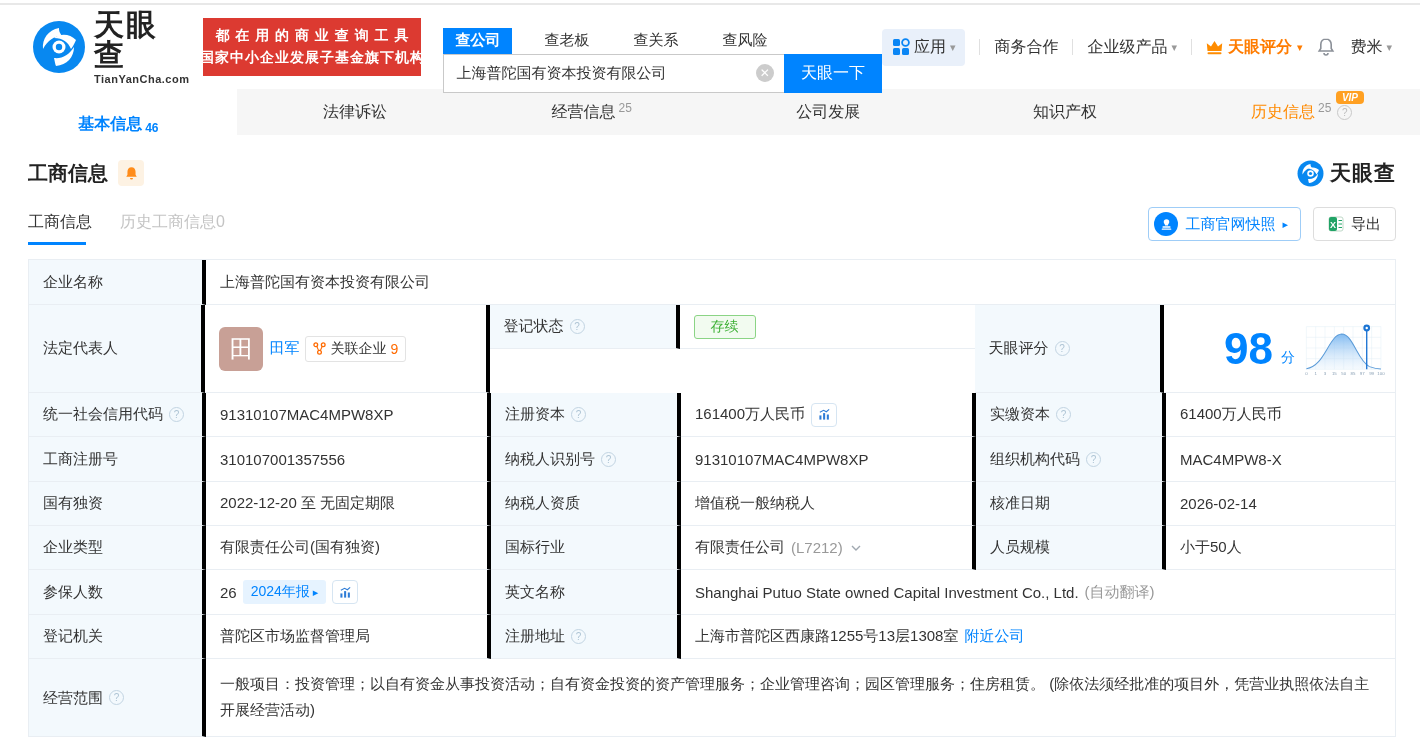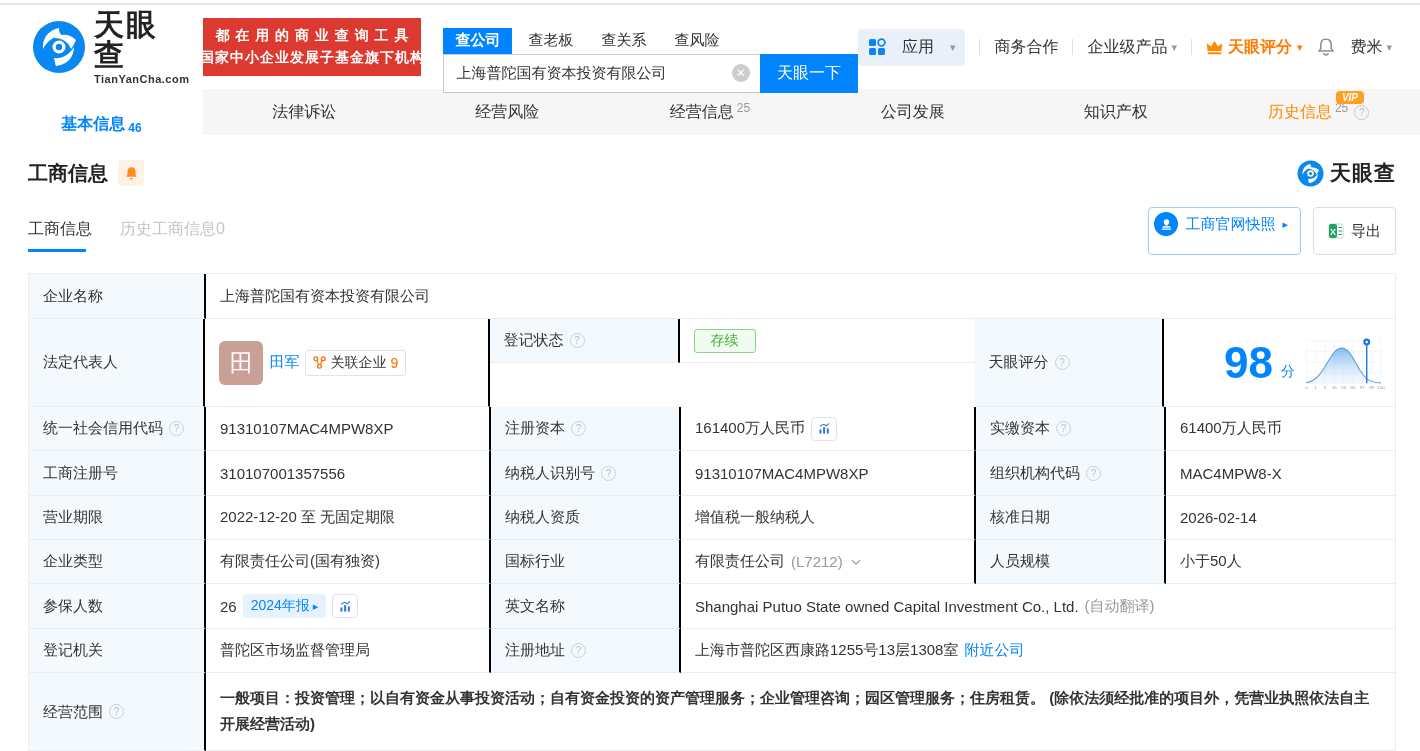--- a/index.html
+++ b/index.html
@@ -8,30 +8,30 @@
 
   
   .header { height:84px; display:flex; align-items:center; padding:0 28px 0 32px; background:#fff; }
   .logo { display:flex; align-items:center; gap:8px; }
   .logo-swirl { width:54px; height:54px; flex:0 0 auto; }
   .logo-txt-cn { font-size:30px; font-weight:700; color:#222; letter-spacing:2px; line-height:1; }
   .logo-txt-en { font-size:11px; font-weight:700; color:#333; letter-spacing:.5px; margin-top:3px; }
   .banner { margin-left:14px; background:#dc3a31; color:#fff; width:218px; height:58px; display:flex; flex-direction:column; justify-content:center; align-items:center; gap:4px; }
   .banner div { font-size:14px; font-weight:700; letter-spacing:1px; white-space:nowrap; }
   .search-wrap { margin-left:22px; width:452px; }
-  .search-tabs { display:flex; gap:4px; align-items:flex-end; height:25px;margin-top:28px; }
+  .search-tabs { display:flex; gap:20px; align-items:flex-end; height:25px;margin-top:28px; }
   .search-tab { font-size:15px; padding:3px 12px 4px; color:#333; cursor:pointer; }
   .search-tab.active { background:#0084ff; color:#fff; font-weight:700; }
   .search-row { display:flex; height:39px; }
   .search-input { flex:1; border:1px solid #c9c9c9; border-right:none; padding:0 34px 0 12px; font-size:15px; color:#333; outline:none; font-family:inherit; }
   .clear-btn { position:relative; width:0; }
   .clear-btn span { position:absolute; right:10px; top:10px; width:18px; height:18px; border-radius:50%; background:#ccc; color:#fff; font-size:12px; display:flex; align-items:center; justify-content:center; cursor:pointer; }
   .search-btn { width:98px; background:#0084ff; color:#fff; border:none; font-size:16px; cursor:pointer; font-family:inherit; }
   .hnav { margin-left:auto; display:flex; align-items:center; gap:14px; font-size:16px; white-space:nowrap; }
-  .apps-btn { background:#e9f0fa; border-radius:4px; padding:8px 10px; display:flex; align-items:center; gap:16px; cursor:pointer; }
+  .apps-btn { background:#e9f0fa; border-radius:4px; padding:8px 10px; display:flex; align-items:center; gap:4px; cursor:pointer; }
   .divider { width:1px; height:16px; background:#e0e0e0; }
   .hnav-item { color:#333; cursor:pointer; display:flex; align-items:center; gap:4px; }
   .vip-link { color:#ff7c00; font-weight:700; display:flex; align-items:center; gap:5px; cursor:pointer; }
   .caret { font-size:11px; color:#999; }
   .caret.orange { color:#ff7c00; }
   .bell-btn { cursor:pointer; display:flex; }
 
   
   .nav-tabs { display:flex; height:46px; background:#f6f6f6; }
   .nav-tab { flex:1; display:flex; align-items:center; justify-content:center; font-size:16px; color:#333; cursor:pointer; gap:3px; position:relative; }
@@ -48,29 +48,29 @@
   .sec-title { font-size:20px; font-weight:700; color:#222; }
   .sec-bell { margin-left:10px; width:26px; height:26px; background:#fdf2e3; border-radius:4px; display:flex; align-items:center; justify-content:center; cursor:pointer; }
   .watermark { margin-left:auto; display:flex; align-items:center; gap:6px; }
   .watermark .wm-txt { font-size:21px; font-weight:700; color:#222; letter-spacing:1px; }
   .sub-row { margin-top:20px; display:flex; align-items:center; }
   .sub-tab { font-size:16px; margin-right:28px; cursor:pointer; position:relative; padding-bottom:12px; }
   .sub-tab.active { color:#333; }
   .sub-tab.active::after { content:""; position:absolute; left:0; right:6px; bottom:0; height:3px; background:#0084ff; }
   .sub-tab.dim { color:#c4c4c4; }
   .sub-actions { margin-left:auto; display:flex; gap:12px; padding-bottom:8px; }
-  .btn-snapshot { display:flex; align-items:center; gap:7px; border:1px solid #9fcdf7; border-radius:4px; background:#fff; padding:4px 12px 18px 5px; color:#0084ff; font-size:15px; cursor:pointer; font-family:inherit; }
+  .btn-snapshot { display:flex; align-items:center; gap:7px; border:1px solid #9fcdf7; border-radius:4px; background:#fff; padding:4px 12px 4px 5px; color:#0084ff; font-size:15px; cursor:pointer; font-family:inherit; }
   .stamp-circ { width:24px; height:24px; border-radius:50%; background:#0084ff; display:flex; align-items:center; justify-content:center; }
   .btn-export { display:flex; align-items:center; gap:7px; border:1px solid #ddd; border-radius:4px; background:#fff; padding:4px 14px; color:#333; font-size:15px; cursor:pointer; font-family:inherit; }
   .arrow-r { font-size:11px; color:#0084ff; }
 
   
   .biz-table { margin-top:10px; width:1368px; border:1px solid #e9eef3; border-bottom:none; font-size:15px; }
   .tr { display:flex; }
-  .td { border-right:2px solid #000000; border-bottom:1px solid #e9eef3; padding:0 14px; display:flex; align-items:center; gap:6px; min-height:44px; }
+  .td { border-right:4px solid #000000; border-bottom:1px solid #e9eef3; padding:0 14px; display:flex; align-items:center; gap:6px; min-height:44px; }
   .tr .td:last-child { border-right:none; }
   .label { background:#f3f9fd; color:#333; }
   .value { background:#fff; color:#333; }
   .c1 { width:177px; } .c2 { width:285px; } .c3 { width:190px; } .c4 { width:295px; }
   .c5 { width:190px; } .c6 { width:231px; flex:1; }
   .span-rest { flex:1; }
   .h45 { height:45px; } .h88 { height:88px; } .h44 { height:44px; }
   .mid-col { width:485px; display:flex; flex-direction:row; }
   .mid-sub { display:flex; height:44px; }
   .qmark { width:15px; height:15px; flex:0 0 auto; border-radius:50%; border:1px solid #c2d4e2; color:#aec4d4; font-size:10px; display:inline-flex; align-items:center; justify-content:center; cursor:pointer; }
@@ -79,21 +79,21 @@
   .rel-badge { display:flex; align-items:center; gap:4px; border:1px solid #e3e3e3; border-radius:3px; padding:3px 7px; font-size:14px; background:#fff; cursor:pointer; }
   .rel-badge .num { color:#ff6a00; }
   .status-badge { color:#3cb034; background:#f2fbf0; border:1px solid #8bd485; border-radius:3px; padding:2px 16px; font-size:14px; }
   .icon-box { width:26px; height:24px; border:1px solid #d6e5f2; border-radius:4px; display:flex; align-items:center; justify-content:center; cursor:pointer; background:#fff; }
   .report-badge { background:#e6f3ff; color:#0084ff; font-size:14px; padding:3px 8px; border-radius:3px; display:flex; align-items:center; gap:3px; cursor:pointer; }
   .gray { color:#999; }
   .score-cell { display:flex; align-items:center; gap:8px; padding:4px 8px 4px 14px; }
   .score-num { font-size:44px; font-weight:700; color:#0084ff; line-height:1;margin-left:46px; }
   .score-unit { font-size:14px; color:#0084ff; margin-top:18px; }
   .scope-cell { align-items:flex-start; padding-top:12px; padding-bottom:12px; line-height:1.7; }
-  .scope-val { display:block; line-height:1.75;font-weight:bold; }
+  .scope-val { display:block; line-height:1.75; }
   .chev-down { margin-left:2px; }
 </style>
 </head>
 <body>
 
 <div class="top-strip"></div>
 
 <div class="header">
   <div class="logo">
     <svg class="logo-swirl" viewBox="0 0 54 54">
@@ -173,23 +173,20 @@
   </div>
 </div>
 
 <div class="nav-tabs">
   <div class="nav-tab active">
     <span>基本信息</span>
       <span class="cnt">46</span>
   </div>
   <div class="nav-tab">
     <span>法律诉讼</span>
-  </div>
-  <div class="nav-tab">
-    <span>经营风险</span>
   </div>
   <div class="nav-tab">
     <span>经营信息</span>
       <span class="cnt">25</span>
   </div>
   <div class="nav-tab">
     <span>公司发展</span>
   </div>
   <div class="nav-tab">
     <span>知识产权</span>
@@ -395,21 +392,21 @@
         <span>组织机构代码</span>
           <span class="qmark">?</span>
       </div>
       <div class="td value c6">
           <span>MAC4MPW8-X</span>
         </div>
     </div>
 
     <div class="tr h44">
       <div class="td label c1">
-          <span>营业期限</span>
+          <span>国有独资</span>
         </div>
       <div class="td value c2">
           <span>2022-12-20 至 无固定期限</span>
         </div>
       <div class="td label c3">
           <span>纳税人资质</span>
         </div>
       <div class="td value c4">
           <span>增值税一般纳税人</span>
         </div>

